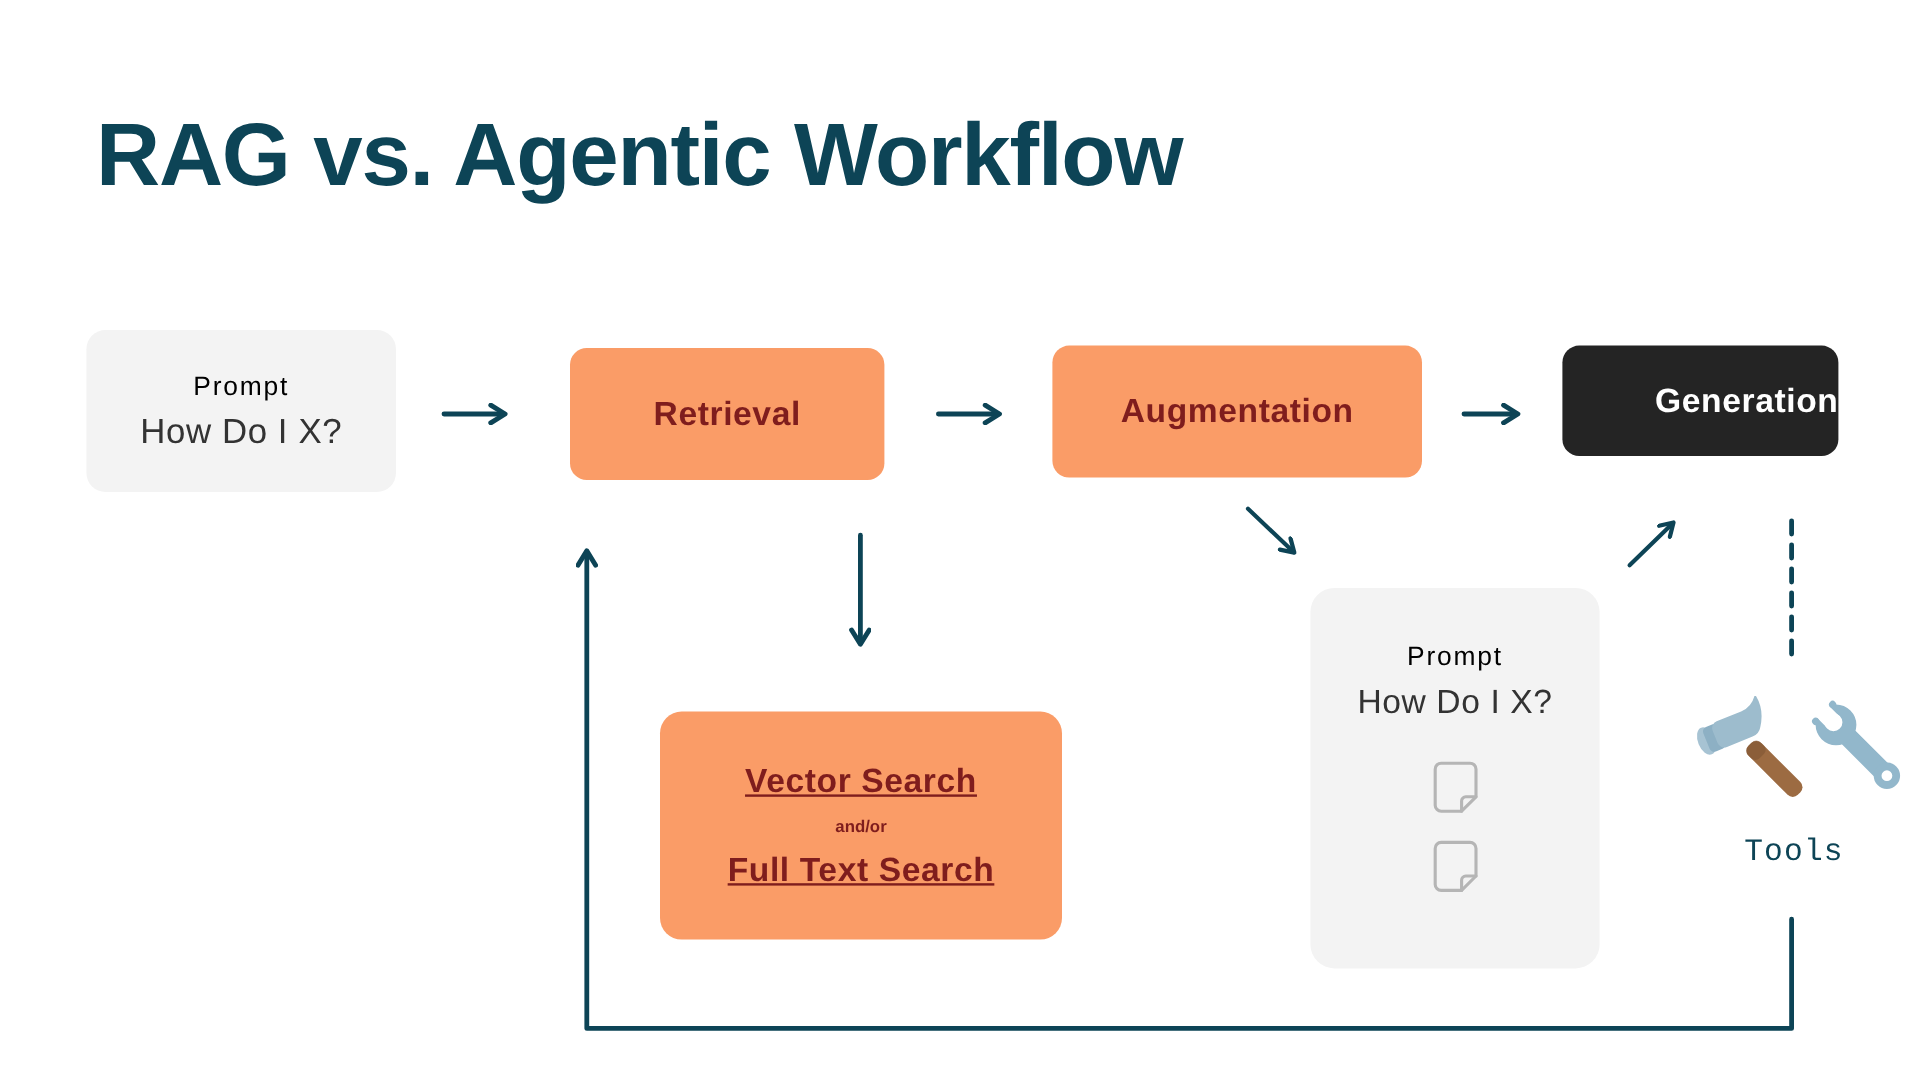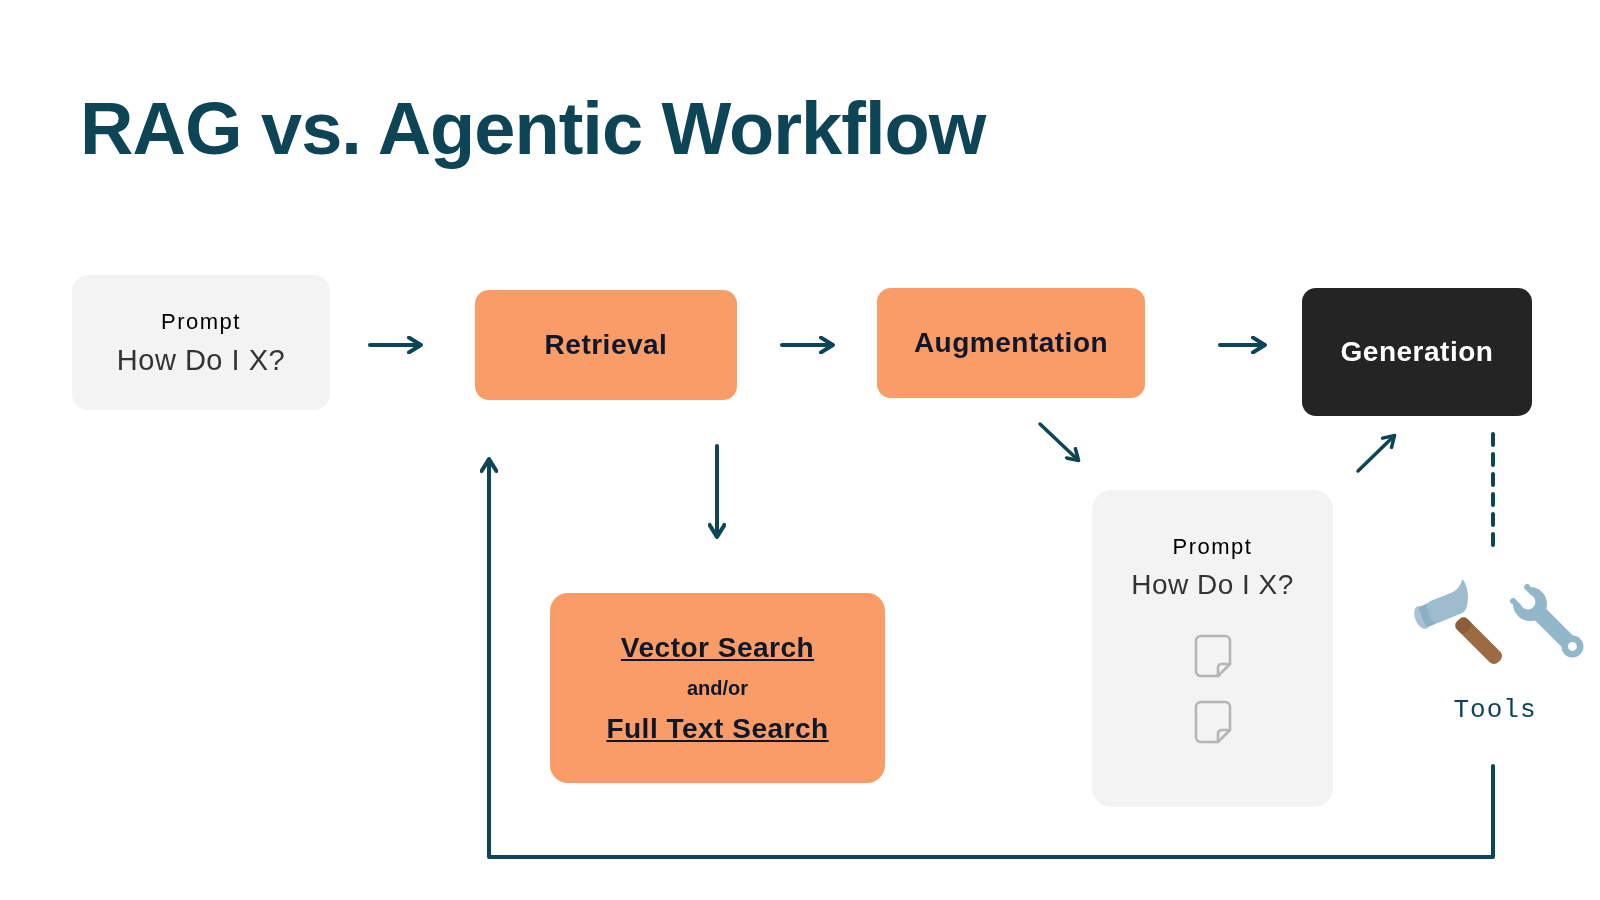--- a/index.html
+++ b/index.html
@@ -12,27 +12,27 @@
   .title {
     left:80px; top:86px;
     font-size:74px; font-weight:bold; letter-spacing:-1px;
     color:var(--dark-teal); white-space:nowrap;
   }
   .node {
     display:flex; flex-direction:column; align-items:center; justify-content:center;
     box-sizing:border-box; text-align:center;
   }
   .gray-box { background:var(--box-gray); border-radius:16px; }
-  .orange-box { background:var(--accent-orange); border-radius:14px; color:#0f172a; }
+  .orange-box { background:var(--accent-orange); border-radius:14px; color:#7f1d1d; }
   .black-box { background:var(--box-black); border-radius:14px; color:#ffffff; }
   .lbl-small { font-size:22px; color:#000000; letter-spacing:1.5px; }
   .lbl-large { font-size:29px; color:#333333; letter-spacing:0.5px; margin-top:9px; }
   .node-label { font-size:28px; font-weight:bold; letter-spacing:0.5px; }
   .search-line { font-size:28px; font-weight:bold; letter-spacing:0.5px;text-decoration:underline; }
-  .search-mid { font-size:20px; font-weight:bold; margin:13px 0; }
+  .search-mid { font-size:14px; font-weight:bold; margin:13px 0; }
   .prompt2 { justify-content:flex-start; padding-top:44px; border-radius:20px; }
   .doc-stack { display:flex; flex-direction:column; align-items:center; gap:10px; margin-top:28px; }
   .tools-label {
     left:1433px; top:695px; width:124px; text-align:center;
     font-size:26px; color:var(--dark-teal); letter-spacing:1px;font-family:Liberation Mono, monospace;
   }
   svg.overlay { left:0; top:0; width:1600px; height:900px; pointer-events:none; }
   .connector { stroke:var(--dark-teal); stroke-width:4; fill:none; stroke-linecap:round; stroke-linejoin:round; }
   .connector.thin { stroke-width:3.5; }
   .dashed { stroke-dasharray:11 9; }
@@ -64,25 +64,25 @@
 
   <div class="abs node gray-box" style="left:72px; top:275px; width:258px; height:135px;">
     <div class="lbl-small">Prompt</div>
     <div class="lbl-large">How Do I X?</div>
   </div>
 
   <div class="abs node orange-box" style="left:475px; top:290px; width:262px; height:110px;">
     <div class="node-label">Retrieval</div>
   </div>
 
-  <div class="abs node orange-box" style="left:877px; top:288px; width:268px; height:110px;">
+  <div class="abs node orange-box" style="left:877px; top:288px; width:308px; height:110px;">
     <div class="node-label">Augmentation</div>
   </div>
 
-  <div class="abs node black-box" style="left:1302px; top:288px; width:230px; height:128px;">
+  <div class="abs node black-box" style="left:1302px; top:288px; width:230px; height:92px;align-items:flex-end;">
     <div class="node-label">Generation</div>
   </div>
 
   <div class="abs node orange-box" style="left:550px; top:593px; width:335px; height:190px; border-radius:18px;">
     <div class="search-line">Vector Search</div>
     <div class="search-mid">and/or</div>
     <div class="search-line">Full Text Search</div>
   </div>
 
   <div class="abs node gray-box prompt2" style="left:1092px; top:490px; width:241px; height:317px;">

